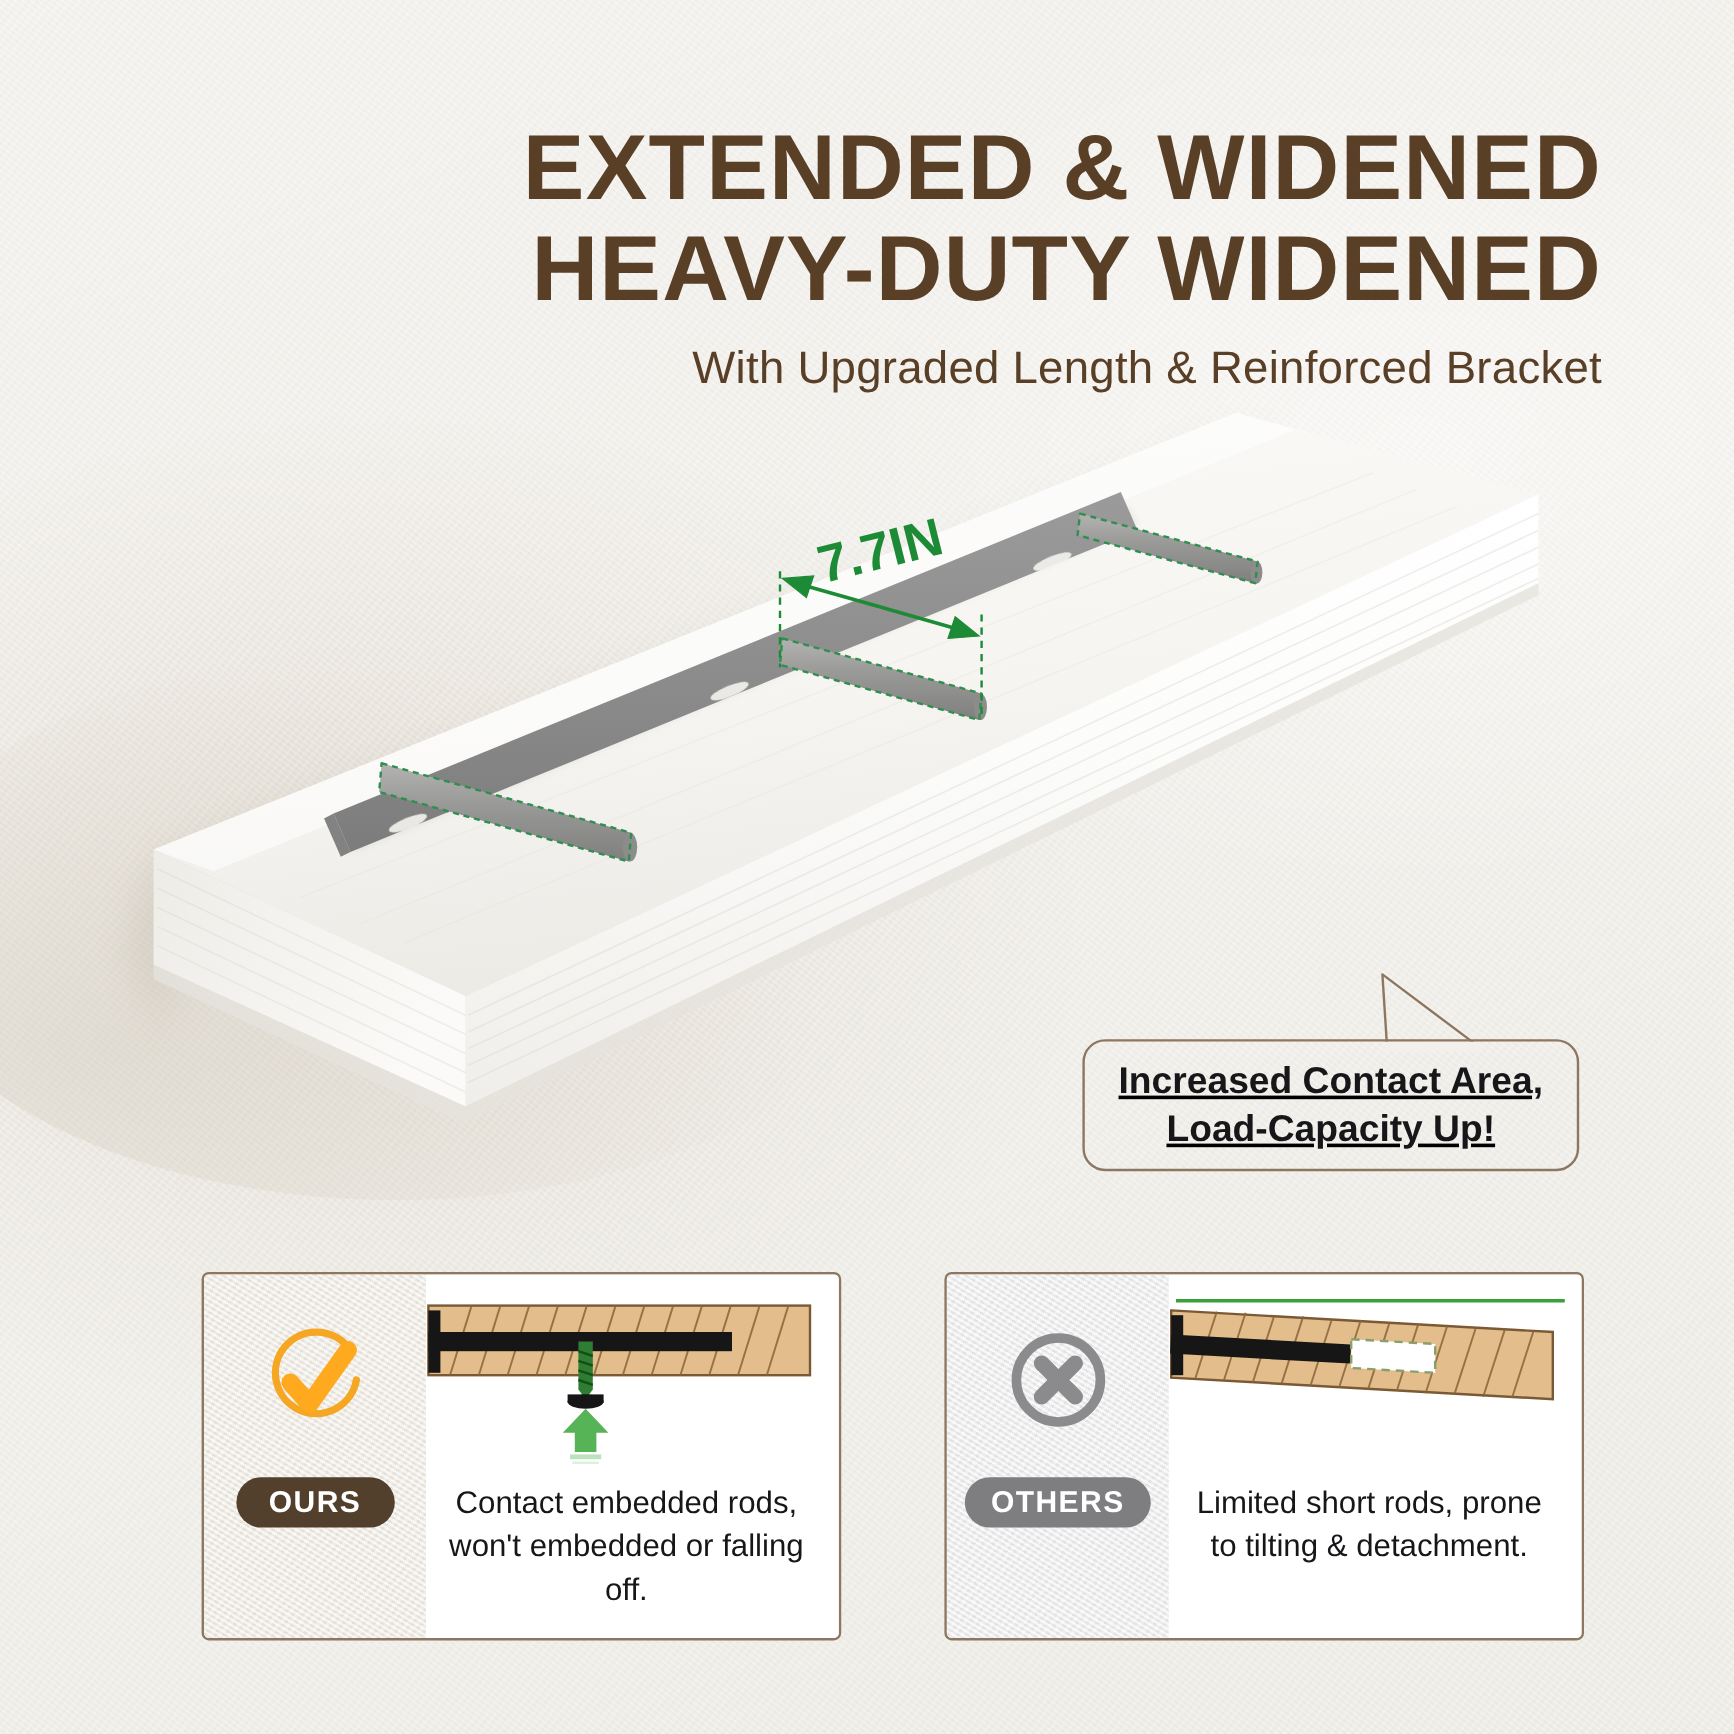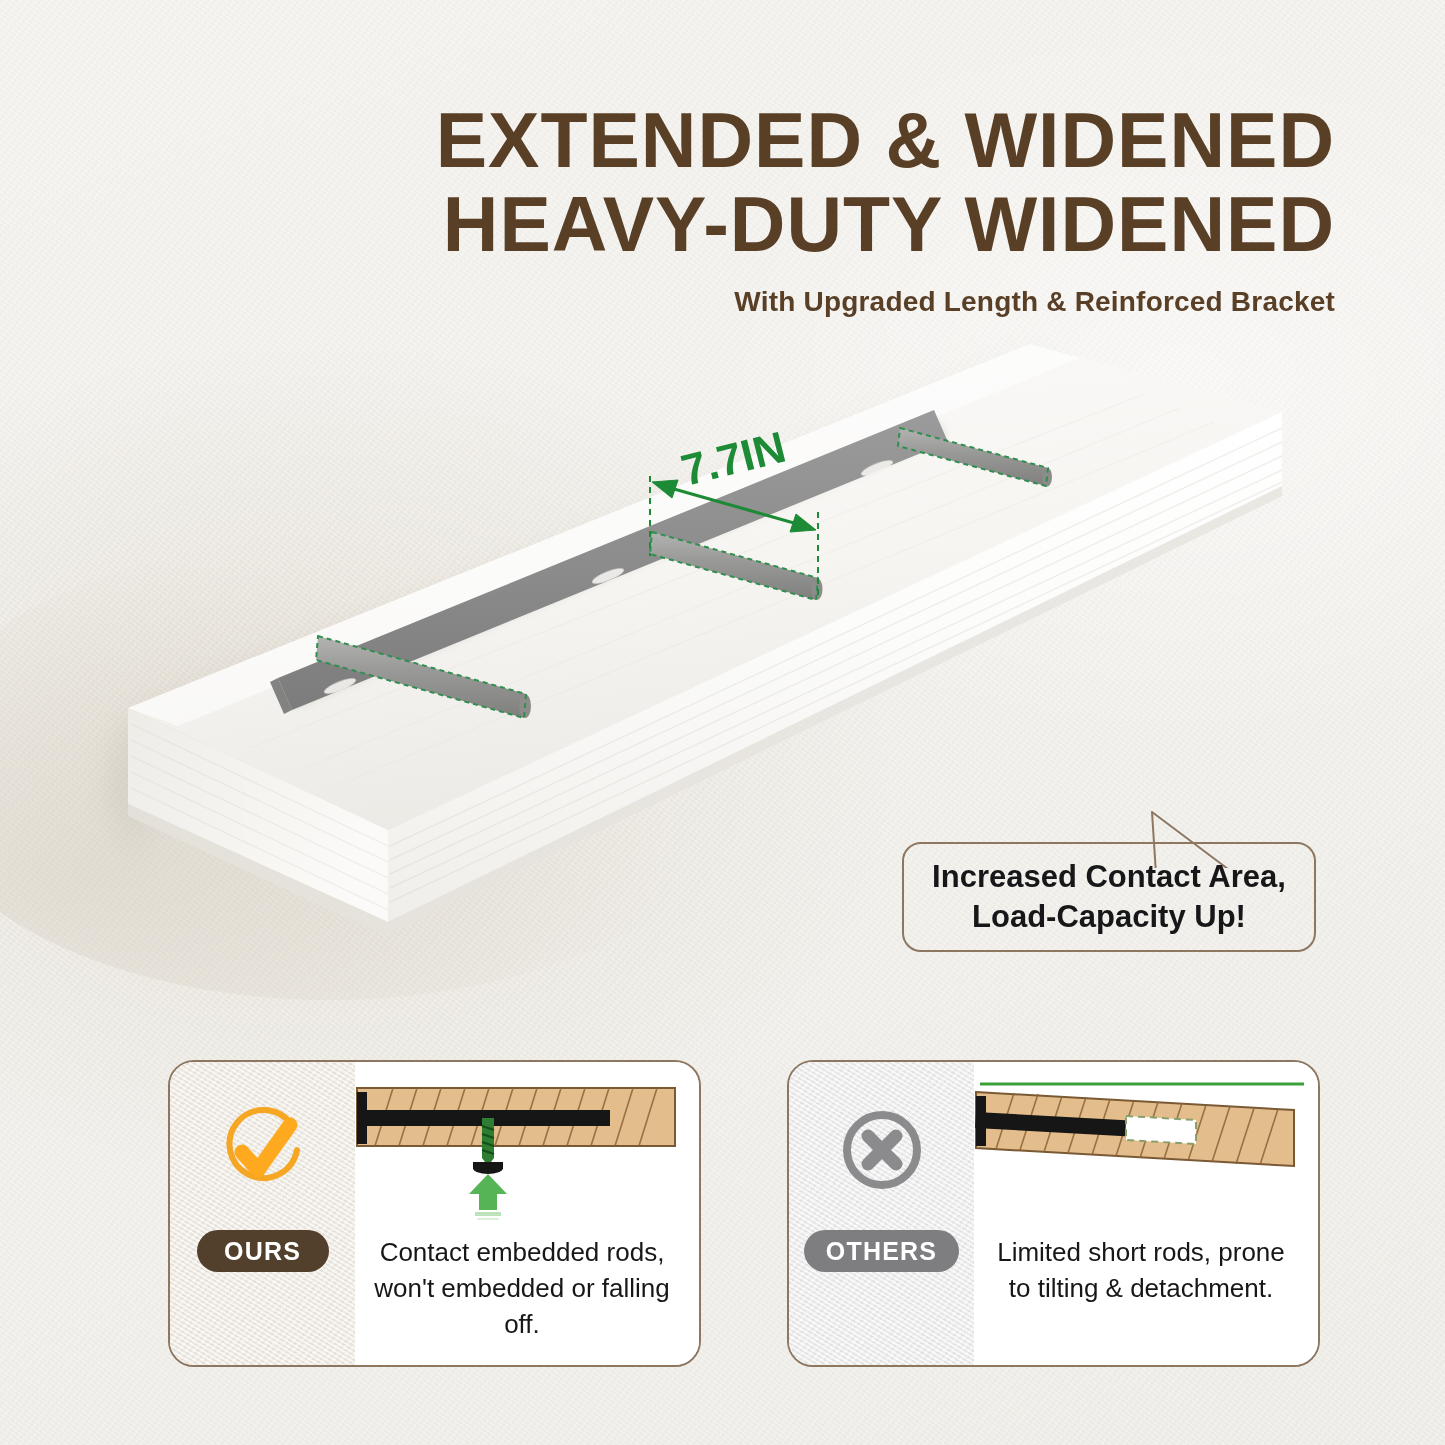--- a/index.html
+++ b/index.html
@@ -33,51 +33,52 @@
     font-weight:bold;
     font-size:77px;
     letter-spacing:1px;
     line-height:84px;
     color:#5a3f27;
     white-space:nowrap;
   }
   .h-sub{
     margin-top:20px;
     font-family:"Liberation Sans", sans-serif;
-    font-weight:bold;
-    font-size:28px;
+    font-weight:normal;
+    font-size:38px;
     letter-spacing:.2px;
     color:#5a3f27;
     white-space:nowrap;
   }
 
   
   .hero{position:absolute;left:0;top:300px;width:1445px;height:700px;}
   .hero svg{display:block;}
 
   
   .bubble{
-    position:absolute;left:902px;top:842px;width:414px;height:110px;
+    position:absolute;left:902px;top:866px;width:414px;height:110px;
     border:2px solid #8d7760;border-radius:19px;
     background:rgba(242,240,236,0);
     display:flex;flex-direction:column;align-items:center;justify-content:center;
     box-sizing:border-box;
+    text-decoration:underline;
   }
   .bubble-line{
     font-family:"Liberation Sans", sans-serif;
     font-weight:bold;
     font-size:31px;line-height:40px;color:#17171a;white-space:nowrap;
   }
   .bubble-tail{position:absolute;left:1120px;top:806px;width:130px;height:70px;}
 
   
   .cards{position:absolute;left:0;top:1060px;width:1445px;height:320px;}
   .card{
     position:absolute;top:0;width:533px;height:307px;
-    border:2px solid #8d7760;border-radius:26px;
+    border:2px solid #8d7760;border-radius:6px;
     overflow:hidden;box-sizing:border-box;background:#ffffff;
     display:flex;
   }
   .card.left{left:168px;}
   .card.right{left:757px;margin-left:30px;}
   .card-badge-col{
     width:185px;flex:0 0 185px;position:relative;
     display:flex;flex-direction:column;align-items:center;
   }
   .card.left .card-badge-col{

